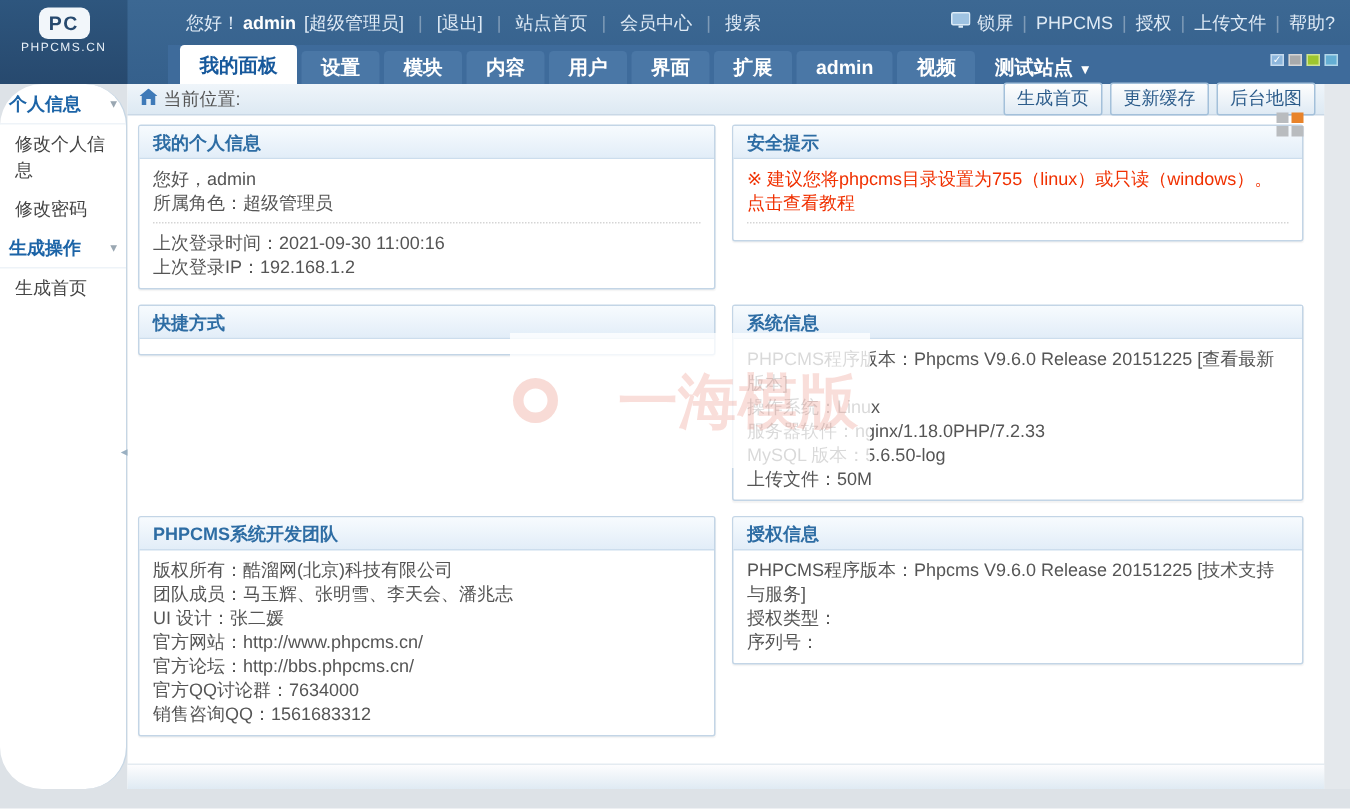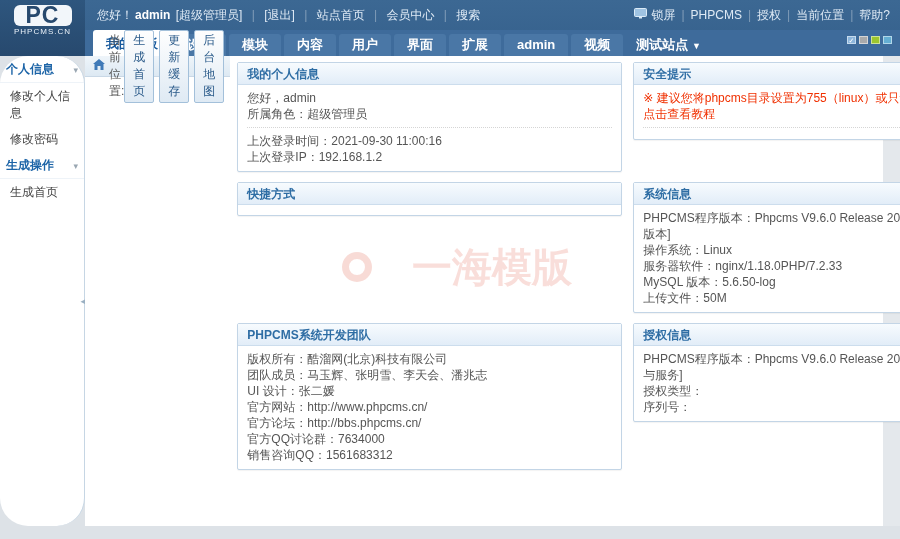--- a/index.html
+++ b/index.html
@@ -2,23 +2,23 @@
 <html><head>
 <meta charset="utf-8">
 <style>
   * { margin:0; padding:0; box-sizing:border-box; }
   body { font-family:"Liberation Sans","DejaVu Sans",sans-serif; font-size:12px; }
   .page { position:relative; width:900px; height:539px; background:#dde2e7; overflow:hidden; }
 
   
   .topbar { position:relative; height:56px; background:linear-gradient(#3c6893,#35608c); }
   .logo { position:absolute; left:0; top:0; width:85px; height:56px; background:linear-gradient(#2e567e,#27496e); text-align:center; }
-  .logo-badge { margin:5px auto 1px; width:58px; height:21px; background:#f2f6fa; border-radius:6px; color:#27496e; font-weight:bold; font-size:23px; line-height:21px; letter-spacing:1px; }
+  .logo-badge { margin:5px auto 1px; width:34px; height:21px; background:#f2f6fa; border-radius:6px; color:#27496e; font-weight:bold; font-size:13px; line-height:21px; letter-spacing:1px; }
   .logo-sub { color:#e8f0f8; font-size:8px; letter-spacing:1px; }
-  .topbar-rows { margin-left:85px; height:56px; }
+  .topbar-rows { margin-left:112px; height:56px; }
   .row1 { height:30px; display:flex; justify-content:space-between; align-items:center; padding:0 10px 0 12px; }
   .row1, .row1 a { color:#dfeaf5; }
   .row1 a { text-decoration:none; cursor:pointer; }
   .row1 b { color:#fff; margin:0 2px; }
   .sep { color:rgba(255,255,255,.35); margin:0 6px; }
   .top-right { display:flex; align-items:center; }
   .monitor-icon { display:inline-block; margin-right:4px; }
 
   
   .nav { position:relative; height:26px; background:#3e6b9b; display:flex; align-items:flex-end; padding-left:8px; }
@@ -30,21 +30,21 @@
   .sq { width:9px; height:8px; border:1px solid rgba(255,255,255,.5); font-size:7px; line-height:7px; color:#fff; text-align:center; cursor:pointer; }
 
   
   .mainrow { display:flex; height:470px; position:relative; }
   .sidebar { width:85px; background:#fff; border-right:1px solid #c6d6e4; padding-top:0; position:relative;border-radius:28px; }
   .side-group-title { display:flex; justify-content:space-between; align-items:center; padding:5px 6px 4px 6px; color:#1c64a7; font-weight:bold; font-size:12px; border-bottom:1px solid #eef3f8; cursor:pointer; }
   .side-arrow { color:#9aa7b2; font-size:9px; }
   .side-item { padding:5px 4px 4px 10px; color:#444; cursor:pointer; }
   .collapse-handle { position:absolute; right:-1px; top:240px; color:#9ab0c2; font-size:9px; cursor:pointer; }
 
-  .main { width:798px; background:#fff; display:flex; flex-direction:row; }
+  .main { width:798px; background:#fff; display:flex; flex-direction:column; }
   .gutter { width:17px; background:#e4e8ec; }
 
   
   .breadcrumb-bar { height:21px; background:linear-gradient(#eff5fa,#dde9f3); border-bottom:1px solid #c9d8e6; display:flex; justify-content:space-between; align-items:center; padding:0 6px 0 8px; }
   .crumb-left { display:flex; align-items:center; color:#555; }
   .home-icon { margin-right:4px; display:inline-block; }
   .actions { display:flex; gap:5px; }
   .btn { padding:1px 8px 2px; background:linear-gradient(#fefefe,#dfeaf4); border:1px solid #a3c0da; border-radius:2px; color:#2b5b8a; cursor:pointer; font-size:12px; }
 
   
@@ -100,21 +100,21 @@
                 <rect x="0.5" y="0.5" width="12" height="8" rx="1" fill="#9fc3e2" stroke="#dcebf7"></rect>
                 <rect x="5" y="9" width="3" height="1.5" fill="#dcebf7"></rect>
               </svg>
           </span>
           <a>锁屏</a>
           <span class="sep">|</span>
           <a>PHPCMS</a>
           <span class="sep">|</span>
           <a>授权</a>
           <span class="sep">|</span>
-          <a>当前位置</a>
+          <a>上传文件</a>
           <span class="sep">|</span>
           <a>帮助?</a>
         </div>
       </div>
       <div class="nav">
         <div class="tab active">我的面板</div>
         <div class="tab">设置</div>
         <div class="tab">模块</div>
         <div class="tab">内容</div>
         <div class="tab">用户</div>

